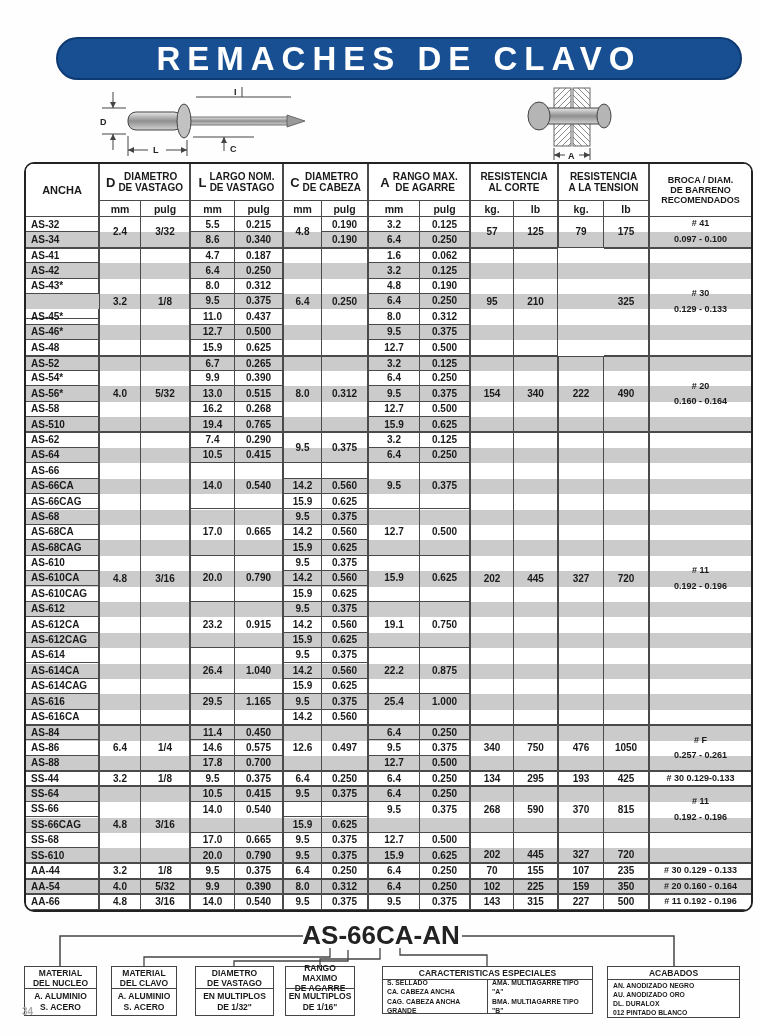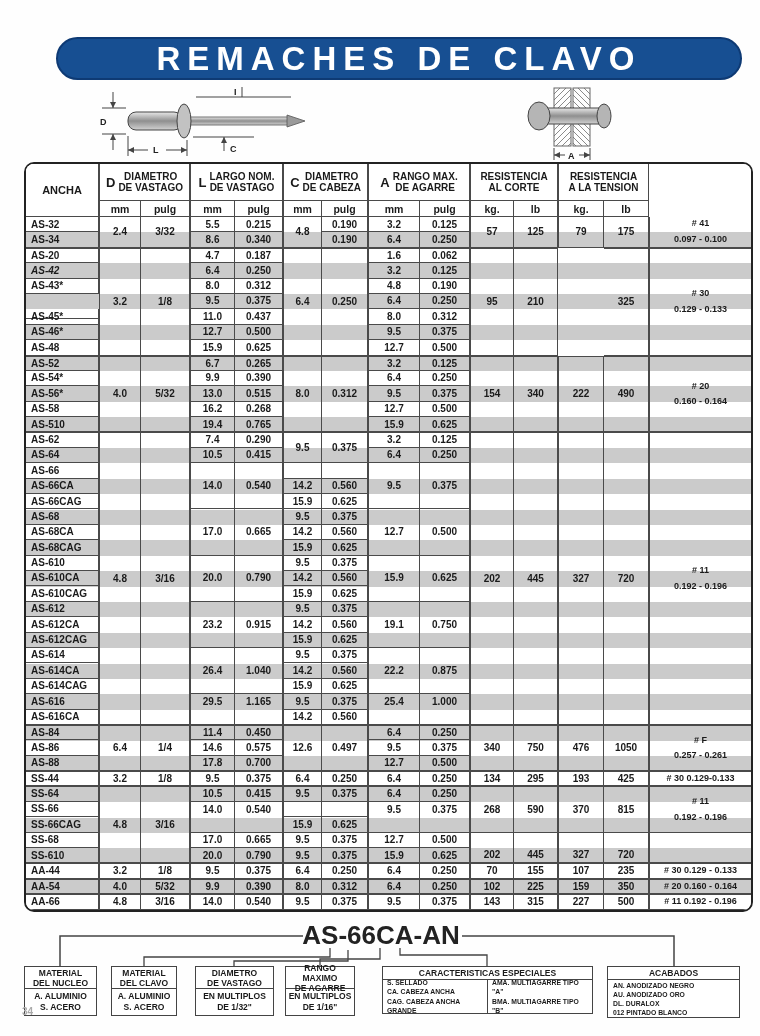--- a/index.html
+++ b/index.html
@@ -156,38 +156,41 @@
 DE AGARRE</div>
         </div>
         <div class="hcell h-section sec" style="grid-area: 1 / 10 / 2 / 12;">
           <div class="h-res">RESISTENCIA
 AL  CORTE</div>
         </div>
         <div class="hcell h-section sec" style="grid-area: 1 / 12 / 2 / 14;">
           <div class="h-res">RESISTENCIA
 A LA TENSION</div>
         </div>
+        <div class="hcell h-broca sec lastcol" style="grid-area: 1 / 14 / 3 / 15;">BROCA / DIAM.
+DE BARRENO
+RECOMENDADOS</div>
         <div class="hcell h-unit sec" style="grid-area: 2 / 2 / 3 / 3;">mm</div>
         <div class="hcell h-unit" style="grid-area: 2 / 3 / 3 / 4;">pulg</div>
         <div class="hcell h-unit sec" style="grid-area: 2 / 4 / 3 / 5;">mm</div>
         <div class="hcell h-unit" style="grid-area: 2 / 5 / 3 / 6;">pulg</div>
         <div class="hcell h-unit sec" style="grid-area: 2 / 6 / 3 / 7;">mm</div>
         <div class="hcell h-unit" style="grid-area: 2 / 7 / 3 / 8;">pulg</div>
         <div class="hcell h-unit sec" style="grid-area: 2 / 8 / 3 / 9;">mm</div>
         <div class="hcell h-unit" style="grid-area: 2 / 9 / 3 / 10;">pulg</div>
         <div class="hcell h-unit sec" style="grid-area: 2 / 10 / 3 / 11;">kg.</div>
         <div class="hcell h-unit" style="grid-area: 2 / 11 / 3 / 12;">lb</div>
         <div class="hcell h-unit sec" style="grid-area: 2 / 12 / 3 / 13;">kg.</div>
         <div class="hcell h-unit" style="grid-area: 2 / 13 / 3 / 14;">lb</div>
       </div>
     <div class="dgrid" id="dgrid" style="grid-template-columns: 73px 42px 49px 45px 48px 39px 46px 52px 50px 44px 44px 46px 45px 102px; grid-template-rows: repeat(45, 15.4px);">
         <div class="cell clave" style="grid-area: 1 / 1 / 2 / 2;">AS-32</div>
         <div class="cell clave" style="grid-area: 2 / 1 / 3 / 2;">AS-34</div>
-        <div class="cell clave gtop" style="grid-area: 3 / 1 / 4 / 2;">AS-20</div>
-        <div class="cell clave" style="grid-area: 4 / 1 / 5 / 2; font-style: italic;">AS-42</div>
+        <div class="cell clave gtop" style="grid-area: 3 / 1 / 4 / 2;">AS-41</div>
+        <div class="cell clave" style="grid-area: 4 / 1 / 5 / 2;">AS-42</div>
         <div class="cell clave" style="grid-area: 5 / 1 / 6 / 2;">AS-43*</div>
         <div class="cell clave" style="grid-area: 6 / 1 / 7 / 2; margin-top: 24px;">AS-44*</div>
         <div class="cell clave" style="grid-area: 7 / 1 / 8 / 2;">AS-45*</div>
         <div class="cell clave" style="grid-area: 8 / 1 / 9 / 2;">AS-46*</div>
         <div class="cell clave" style="grid-area: 9 / 1 / 10 / 2;">AS-48</div>
         <div class="cell clave gtop" style="grid-area: 10 / 1 / 11 / 2;">AS-52</div>
         <div class="cell clave" style="grid-area: 11 / 1 / 12 / 2;">AS-54*</div>
         <div class="cell clave" style="grid-area: 12 / 1 / 13 / 2;">AS-56*</div>
         <div class="cell clave" style="grid-area: 13 / 1 / 14 / 2;">AS-58</div>
         <div class="cell clave" style="grid-area: 14 / 1 / 15 / 2;">AS-510</div>

